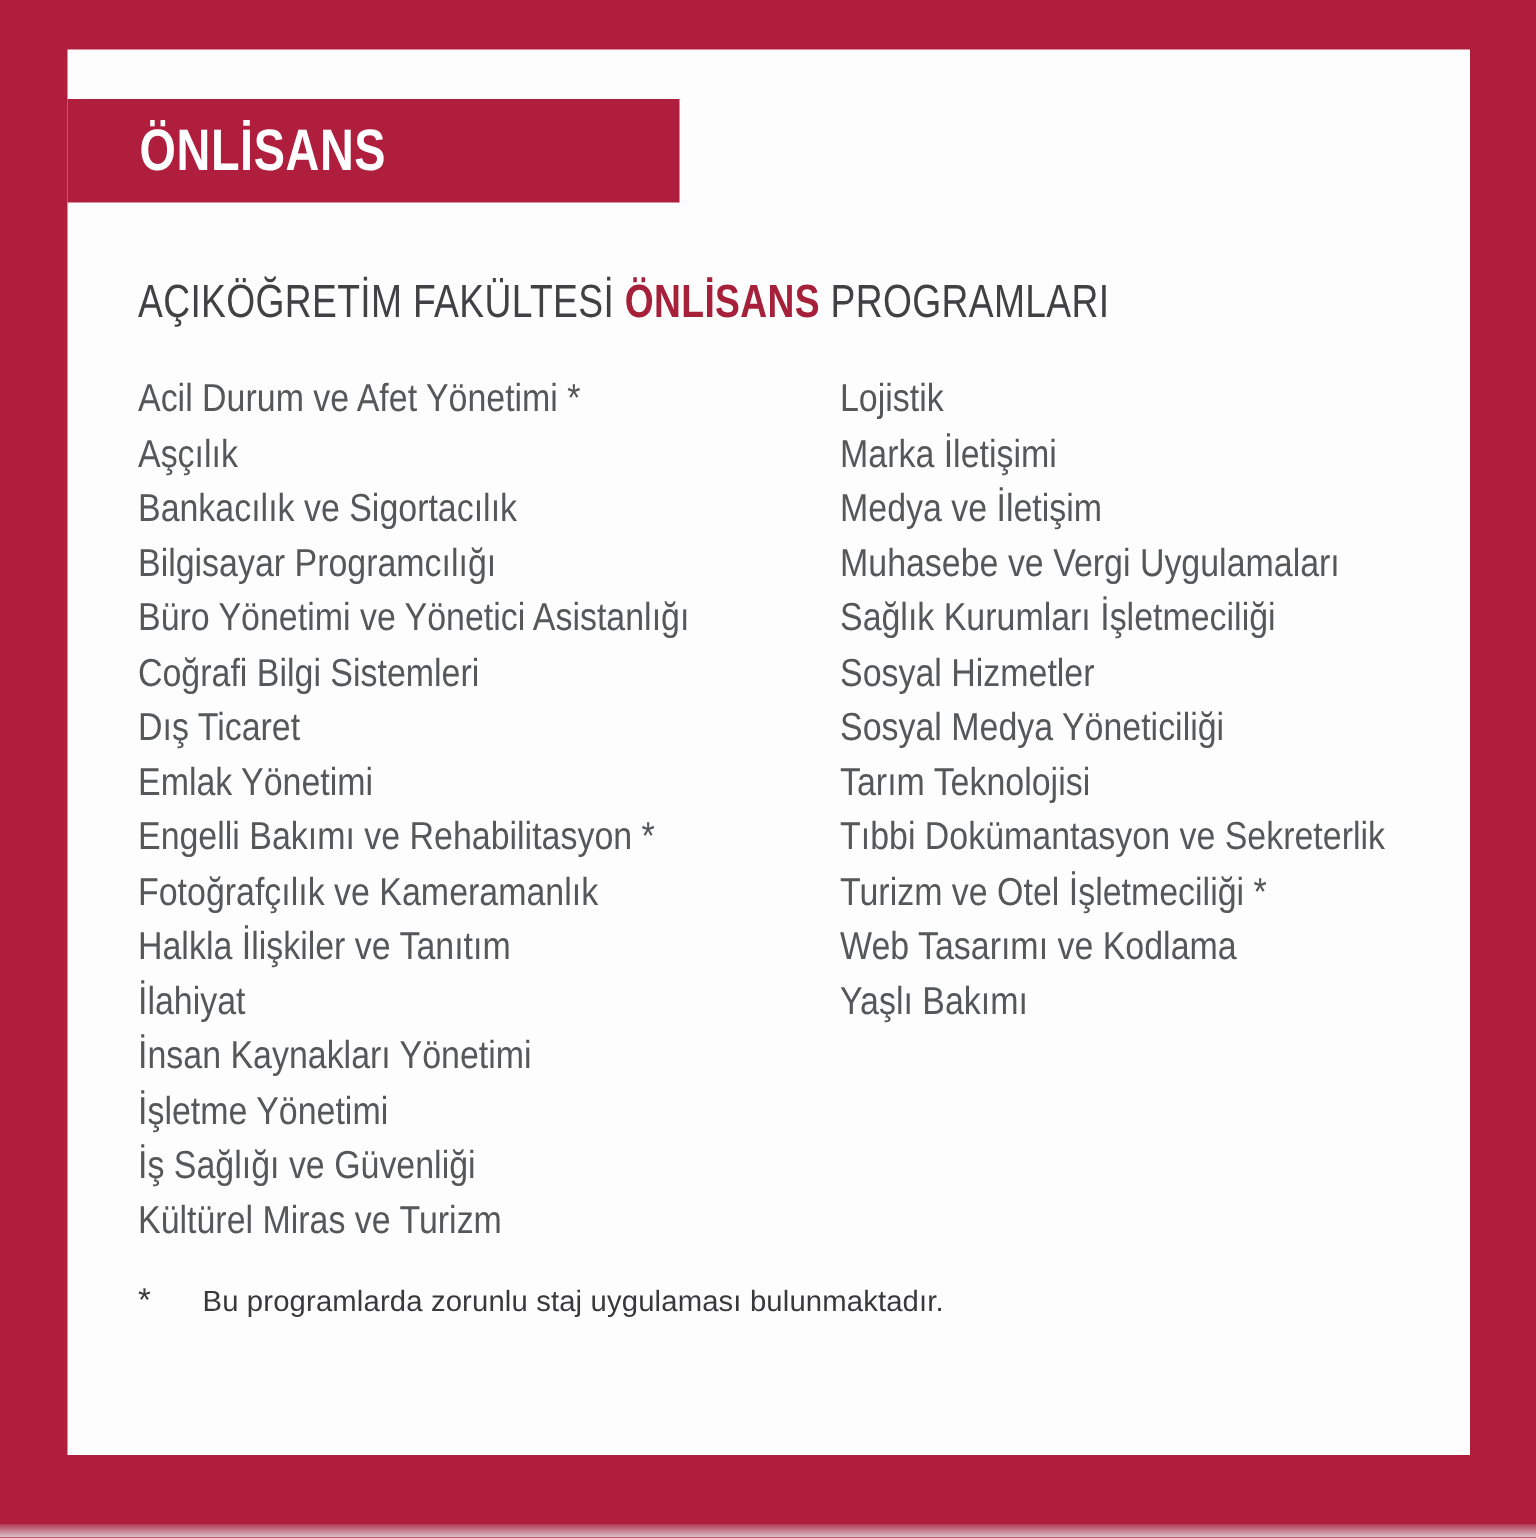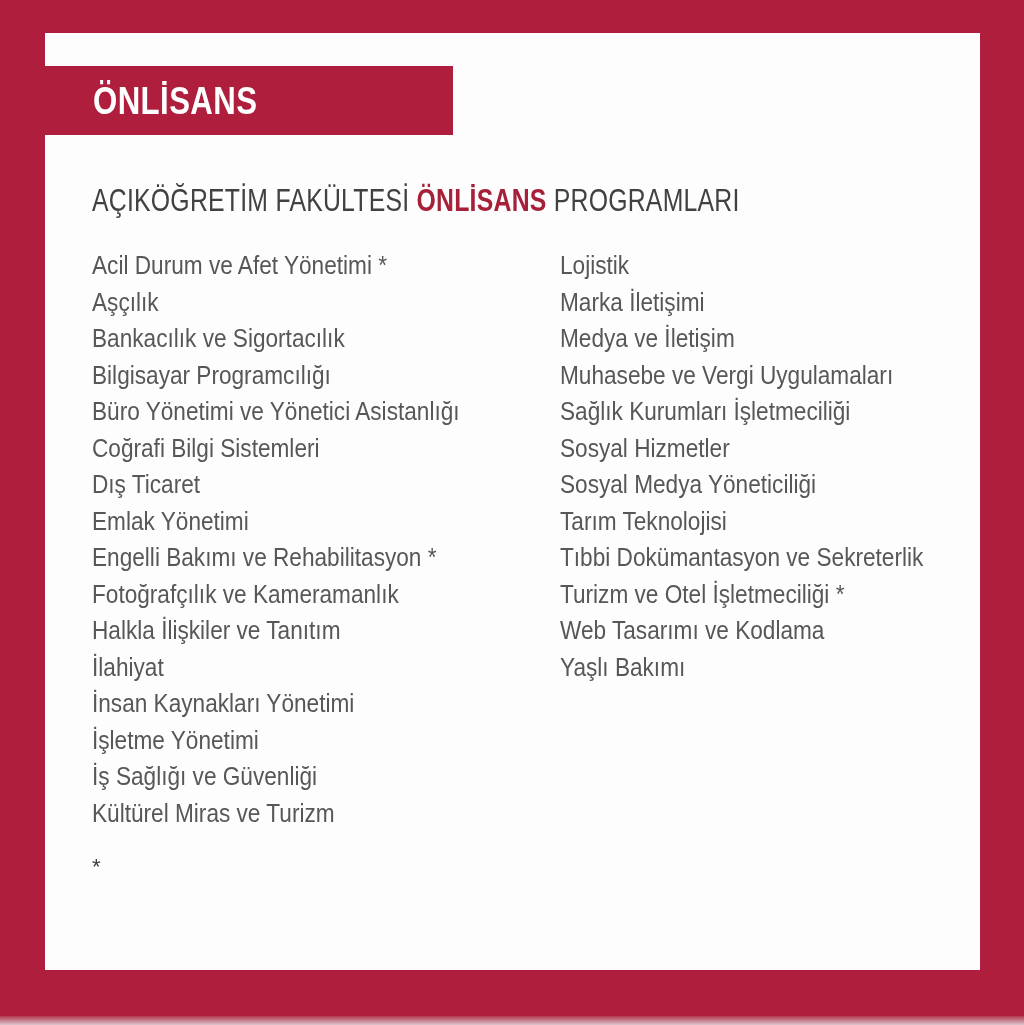--- a/index.html
+++ b/index.html
@@ -133,17 +133,18 @@
         <div class="program-item">Tarım Teknolojisi</div>
         <div class="program-item">Tıbbi Dokümantasyon ve Sekreterlik</div>
         <div class="program-item">Turizm ve Otel İşletmeciliği *</div>
         <div class="program-item">Web Tasarımı ve Kodlama</div>
         <div class="program-item">Yaşlı Bakımı</div>
       </div>
   </div>
 
   <div class="footnote">
     <span class="footnote-marker">*</span>
+    <span class="footnote-text">Bu programlarda zorunlu staj uygulaması bulunmaktadır.</span>
   </div>
 
   <div class="bottom-strip"></div>
 
 </div>
 
 </body></html>

